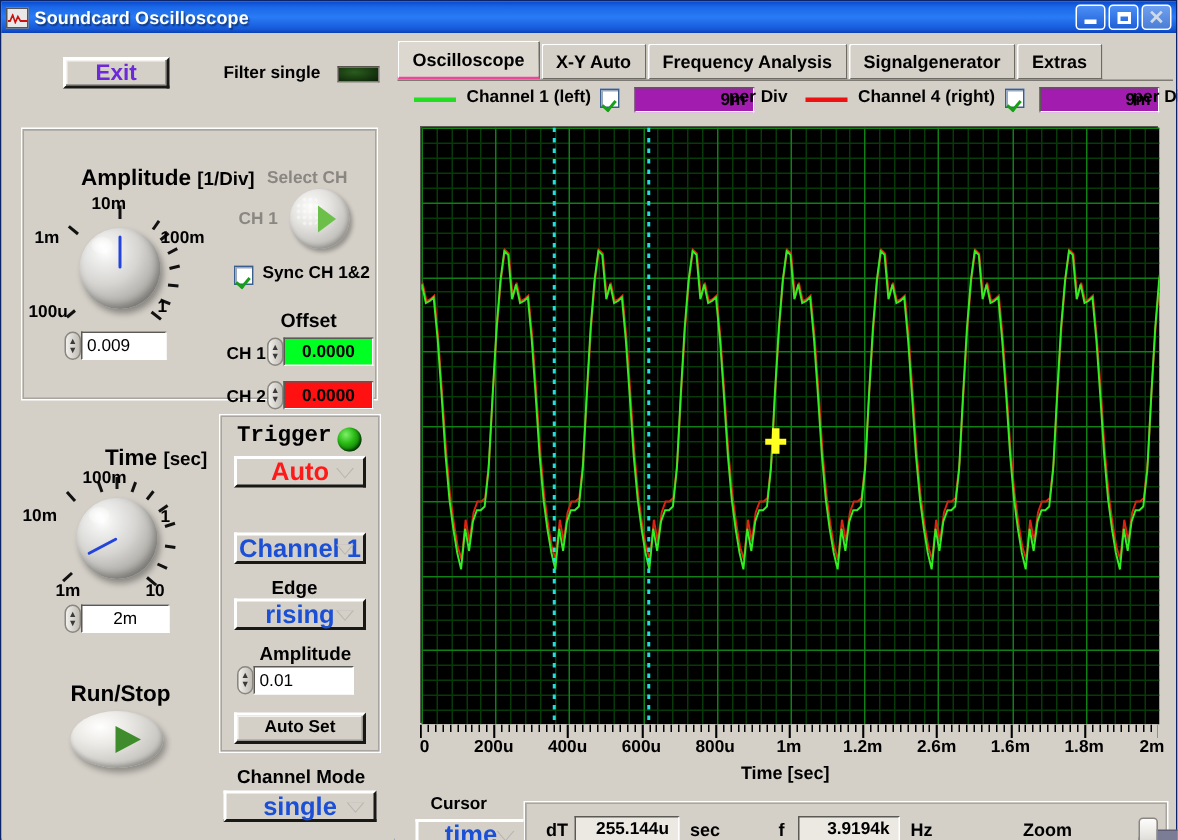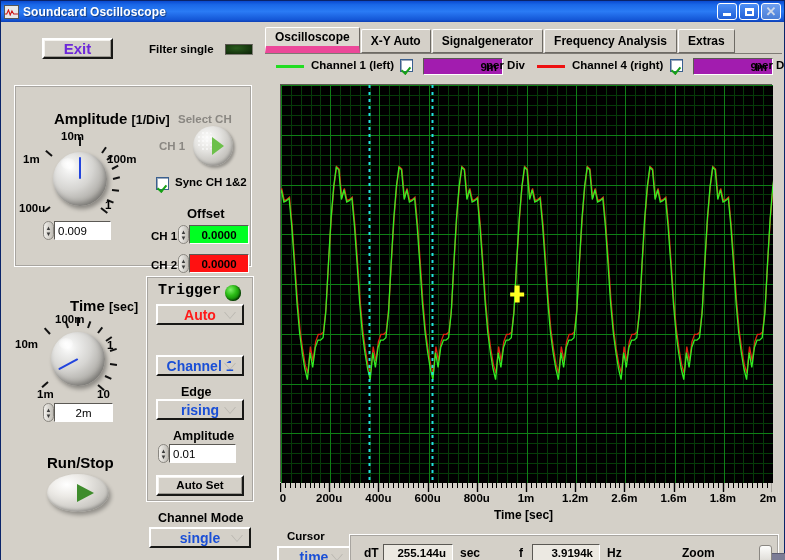--- a/index.html
+++ b/index.html
@@ -248,21 +248,21 @@
     background: radial-gradient(circle at 35% 30%, #7ef06a 0%, #2bbb16 38%, #0d7a05 75%, #064002 100%);
     box-shadow: inset -1px -1px 2px rgba(0,0,0,.6);
   }
   .combo {
     position: absolute;
     background: #d4d0c8;
     border: 2px outset #e8e4dc;
     border-top-color: #fff; border-left-color: #fff;
     border-right-color: #6d6a64; border-bottom-color: #6d6a64;
     display: flex; align-items: center; justify-content: center;
-    font-size: 14px; font-weight: bold;
+    font-size: 17px; font-weight: bold;
     cursor: pointer;
     position: absolute;
   }
   .combo .arrow {
     position: absolute; right: 6px; top: 50%; margin-top: -3px;
     width: 0; height: 0;
     border-left: 6px solid transparent;
     border-right: 6px solid transparent;
     border-top: 7px solid #b9b6af;
   }
@@ -321,21 +321,21 @@
     background: #d4d0c8;
     border: 1px solid #ffffff;
     border-right-color: #6d6a64; border-bottom-color: #6d6a64;
     border-top-right-radius: 2px; border-top-left-radius: 2px;
     cursor: pointer;
     white-space: nowrap;
   }
   .tab.active {
     height: 26px;
     background: #dcd8d0;
-    border-bottom: 7px solid #ec4899;
+    border-bottom: 2px solid #ec4899;
     z-index: 3;
     position: relative;
   }
 
   #chanbar { position: absolute; left: 2px; top: 34px; width: 517px; height: 22px; }
   .legend-line {
     position: absolute; width: 28px; height: 3px;
   }
   .legend-text {
     position: absolute; font-size: 11.5px; font-weight: bold; color: #000; white-space: nowrap;
@@ -595,22 +595,22 @@
       <span class="arrow"></span>
     </div>
 
   </div>
 
   <div id="right">
 
     <div id="tabstrip">
       <div class="tab active">Oscilloscope</div>
       <div class="tab">X-Y Auto</div>
+      <div class="tab">Frequency Analysis</div>
       <div class="tab">Signalgenerator</div>
-      <div class="tab">Frequency Analysis</div>
       <div class="tab">Extras</div>
     </div>
 
     <div id="chanbar">
       <div class="legend-line" style="left:11px; top:9px; background:#22dd22;"></div>
       <div class="legend-text" style="left:46px; top:3px;">Channel 1 (left)</div>
       <div class="cbox" style="left:135px; top:3px;"></div>
       <div class="divfield" style="left:158px; top:2px;">9m</div>
       <div class="legend-text" style="left:221px; top:3px;">per Div</div>
 

